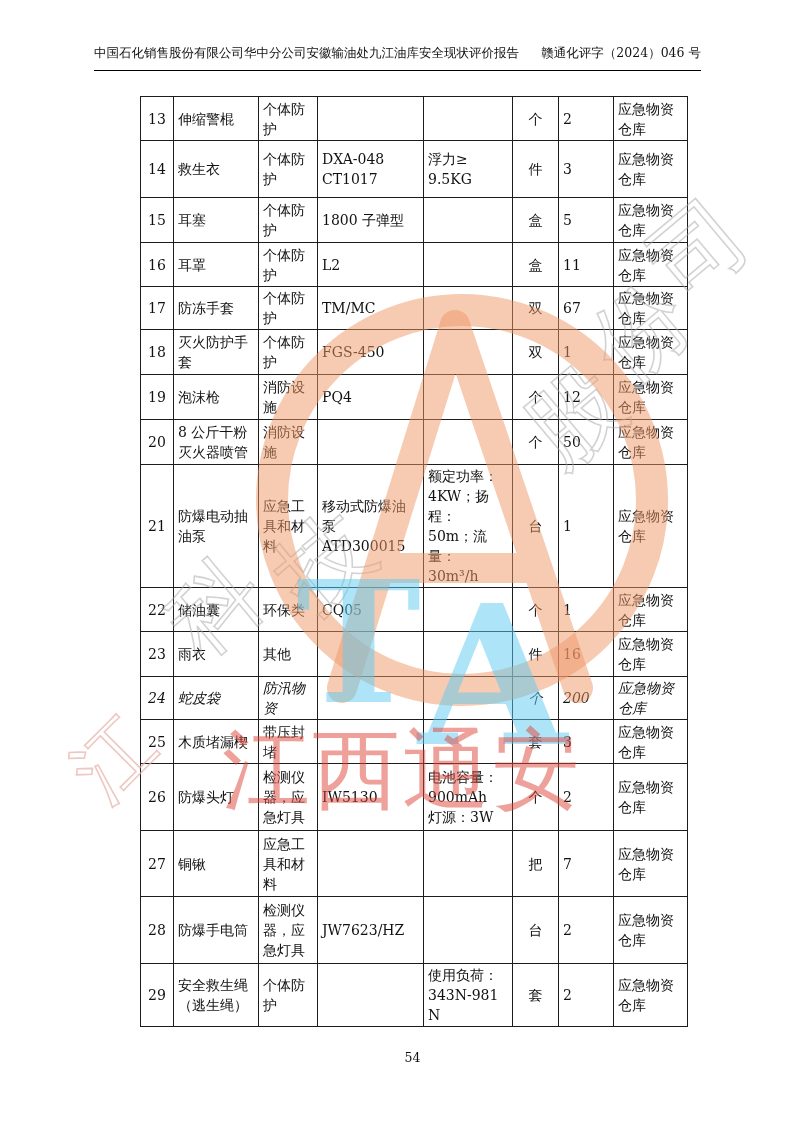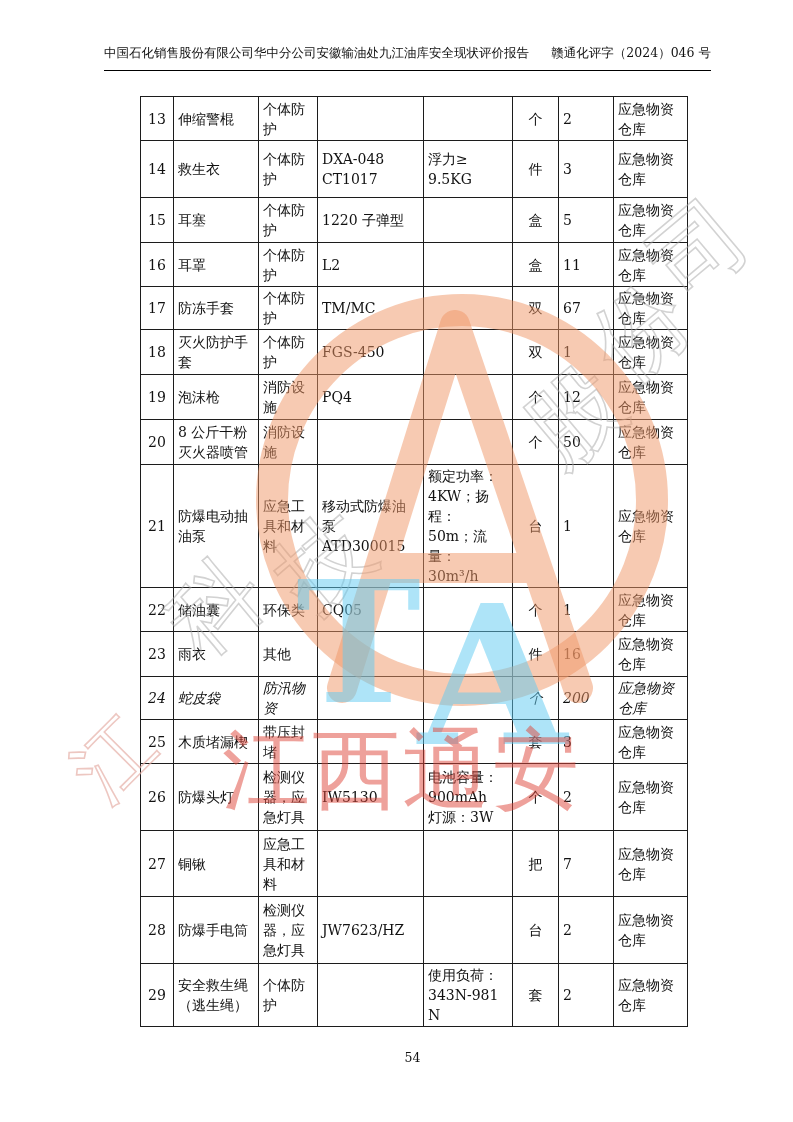--- a/index.html
+++ b/index.html
@@ -4,21 +4,21 @@
 <style>
   html,body{margin:0;padding:0;}
   body{
     width:793px;height:1122px;position:relative;background:#ffffff;overflow:hidden;
     font-family:"DejaVu Serif","Liberation Serif",serif;color:#111;
   }
   .page-header{
     position:absolute;top:45px;left:94px;width:607px;
     display:flex;justify-content:space-between;align-items:flex-end;
     font-size:12.5px;line-height:15px;
-    border-bottom:1.5px solid #000;padding-bottom:10px;margin-left:10px;
+    border-bottom:1.5px solid #000;padding-bottom:10px;
   }
   .page-header .left{max-width:430px;}
   .page-header .right{white-space:nowrap;}
   table.supplies{
     position:absolute;top:96px;left:140px;width:547px;
     border-collapse:collapse;table-layout:fixed;
     font-size:14px;line-height:20px;
   }
   table.supplies td{
     border:1px solid #1c1c1c;
@@ -105,21 +105,21 @@
         <td class="col-unit">件</td>
         <td class="col-qty">3</td>
         <td class="col-location">应急物资
 仓库</td>
       </tr>
       <tr style="height: 45px;">
         <td class="col-no">15</td>
         <td class="col-name">耳塞</td>
         <td class="col-category">个体防
 护</td>
-        <td class="col-model">1220 子弹型</td>
+        <td class="col-model">1800 子弹型</td>
         <td class="col-spec"></td>
         <td class="col-unit">盒</td>
         <td class="col-qty">5</td>
         <td class="col-location">应急物资
 仓库</td>
       </tr>
       <tr style="height: 44px;">
         <td class="col-no">16</td>
         <td class="col-name">耳罩</td>
         <td class="col-category">个体防

